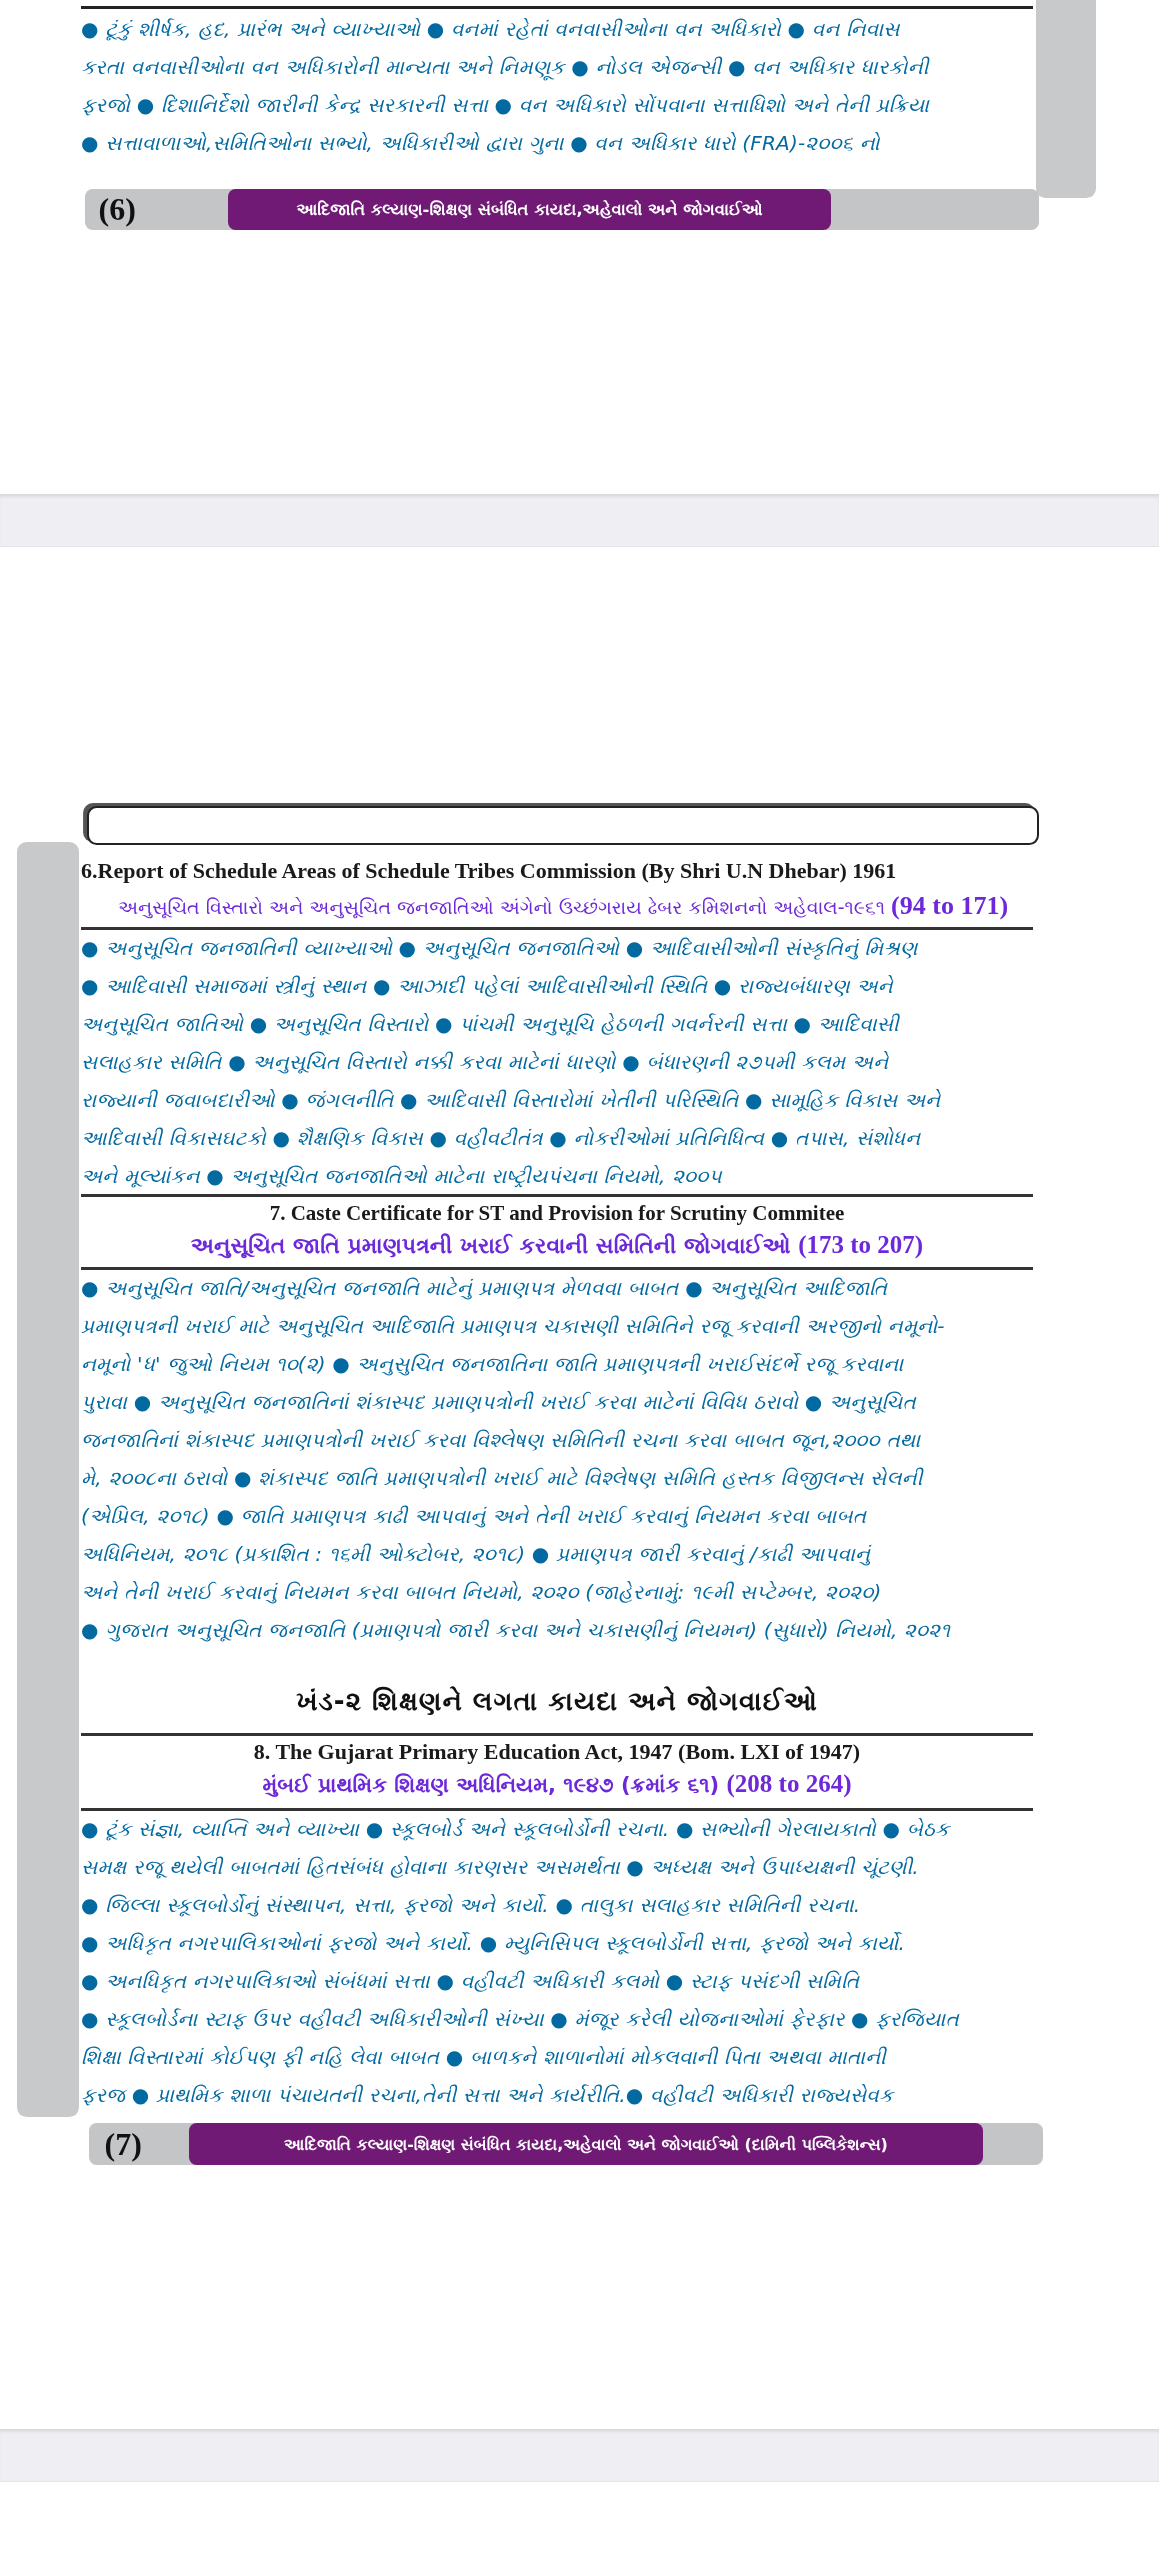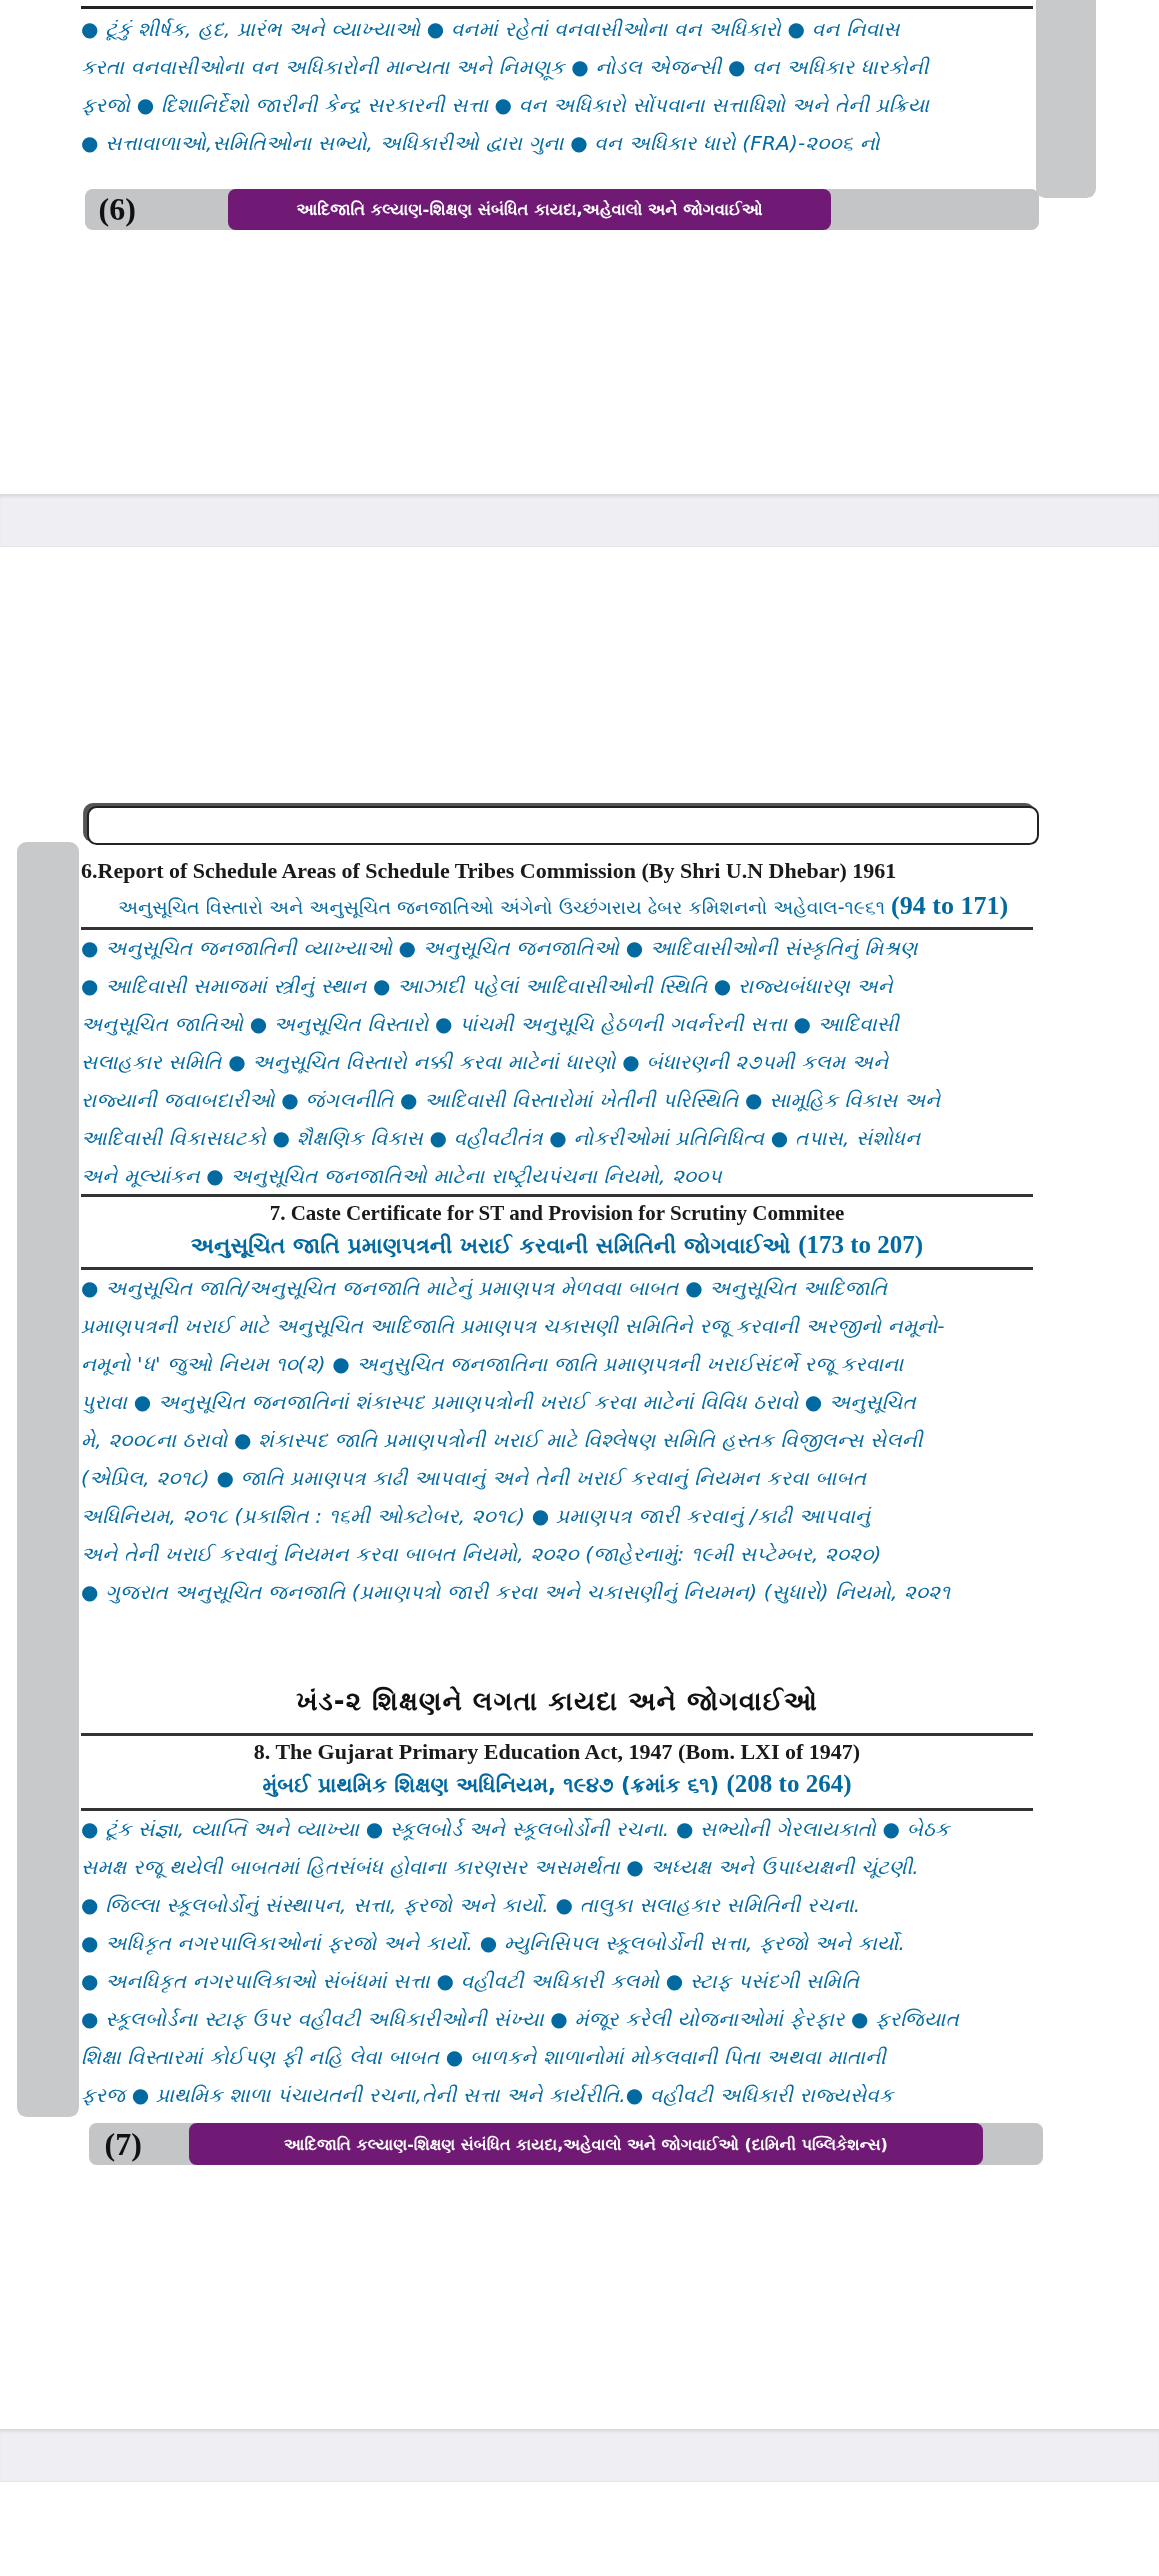--- a/index.html
+++ b/index.html
@@ -35,21 +35,21 @@
     .footer .label { position: absolute; background: #701a75; color: #ffffff; border-radius: 7.7px;
                      font-family: "DejaVu Sans", sans-serif; font-weight: bold; font-size: 16.4px;
                      display: flex; align-items: center; justify-content: center; white-space: nowrap; }
 
     .title-box { position: absolute; left: 87px; top: 806px; width: 952px; height: 39px;
                  border: 2.4px solid #222; border-radius: 9.7px; background: #fff;
                  box-shadow: -3.9px -2.9px 0 0 #555; }
 
     .heading-en { position: absolute; font-family: "Liberation Serif", serif; font-weight: bold;
                   color: #1a1a1a; white-space: nowrap; }
-    .heading-gu { position: absolute; font-family: "DejaVu Sans", sans-serif; color: #0369a1;
+    .heading-gu { position: absolute; font-family: "DejaVu Sans", sans-serif; color: #6d28d9;
                   white-space: nowrap; }
     .heading-gu .range { font-family: "Liberation Serif", serif; font-weight: bold; }
     .section-title { position: absolute; left: 81px; width: 952px; text-align: center;
                      font-family: "DejaVu Sans", sans-serif; font-weight: bold; font-size: 26px;
                      color: #111; letter-spacing: 1px; }
   </style>
 </head>
 <body>
 
 <div class="page page-1">
@@ -100,20 +100,21 @@
   <span>અનુસૂચિત જાતિ પ્રમાણપત્રની ખરાઈ કરવાની સમિતિની જોગવાઈઓ</span>
   <span class="range" style="font-size:25px;">(173 to 207)</span>
 </div>
 <div class="rule thick" style="left:81px; top:1267px; width:952px;"></div>
 
 <div class="para" style="top:1269px;">
   <div>● અનુસૂચિત જાતિ/અનુસૂચિત જનજાતિ માટેનું પ્રમાણપત્ર મેળવવા બાબત ● અનુસૂચિત આદિજાતિ</div>
   <div>પ્રમાણપત્રની ખરાઈ માટે અનુસૂચિત આદિજાતિ પ્રમાણપત્ર ચકાસણી સમિતિને રજૂ કરવાની અરજીનો નમૂનો-</div>
   <div>નમૂનો 'ધ' જુઓ નિયમ ૧૦(૨) ● અનુસુચિત જનજાતિના જાતિ પ્રમાણપત્રની ખરાઈસંદર્ભે રજૂ કરવાના</div>
   <div>પુરાવા ● અનુસૂચિત જનજાતિનાં શંકાસ્પદ પ્રમાણપત્રોની ખરાઈ કરવા માટેનાં વિવિધ ઠરાવો ● અનુસૂચિત</div>
+  <div>જનજાતિનાં શંકાસ્પદ પ્રમાણપત્રોની ખરાઈ કરવા વિશ્લેષણ સમિતિની રચના કરવા બાબત જૂન,૨૦૦૦ તથા</div>
   <div>મે, ૨૦૦૮ના ઠરાવો ● શંકાસ્પદ જાતિ પ્રમાણપત્રોની ખરાઈ માટે વિશ્લેષણ સમિતિ હસ્તક વિજીલન્સ સેલની</div>
   <div>(એપ્રિલ, ૨૦૧૮) ● જાતિ પ્રમાણપત્ર કાઢી આપવાનું અને તેની ખરાઈ કરવાનું નિયમન કરવા બાબત</div>
   <div>અધિનિયમ, ૨૦૧૮ (પ્રકાશિત : ૧૬મી ઓક્ટોબર, ૨૦૧૮) ● પ્રમાણપત્ર જારી કરવાનું /કાઢી આપવાનું</div>
   <div>અને તેની ખરાઈ કરવાનું નિયમન કરવા બાબત નિયમો, ૨૦૨૦ (જાહેરનામું: ૧૯મી સપ્ટેમ્બર, ૨૦૨૦)</div>
   <div>● ગુજરાત અનુસૂચિત જનજાતિ (પ્રમાણપત્રો જારી કરવા અને ચકાસણીનું નિયમન) (સુધારો) નિયમો, ૨૦૨૧</div>
 </div>
 
 <div class="section-title" style="top:1686px;">ખંડ-૨ શિક્ષણને લગતા કાયદા અને જોગવાઈઓ</div>
 <div class="rule thick" style="left:81px; top:1733px; width:952px;"></div>
 

